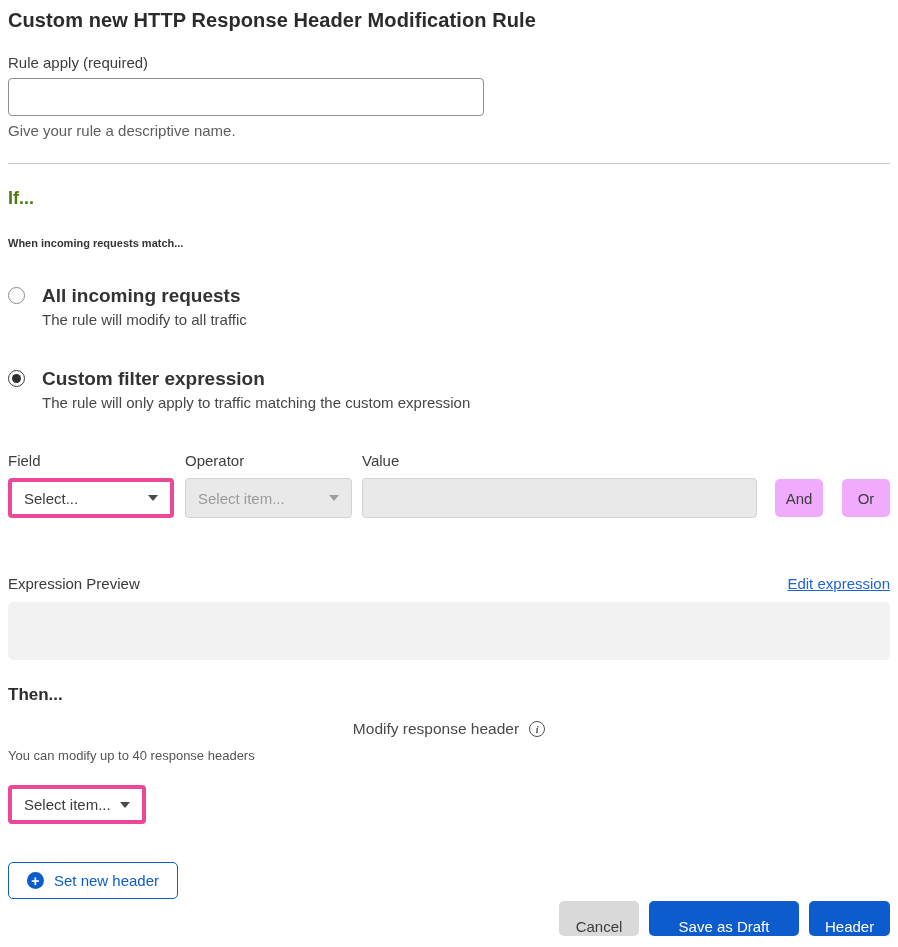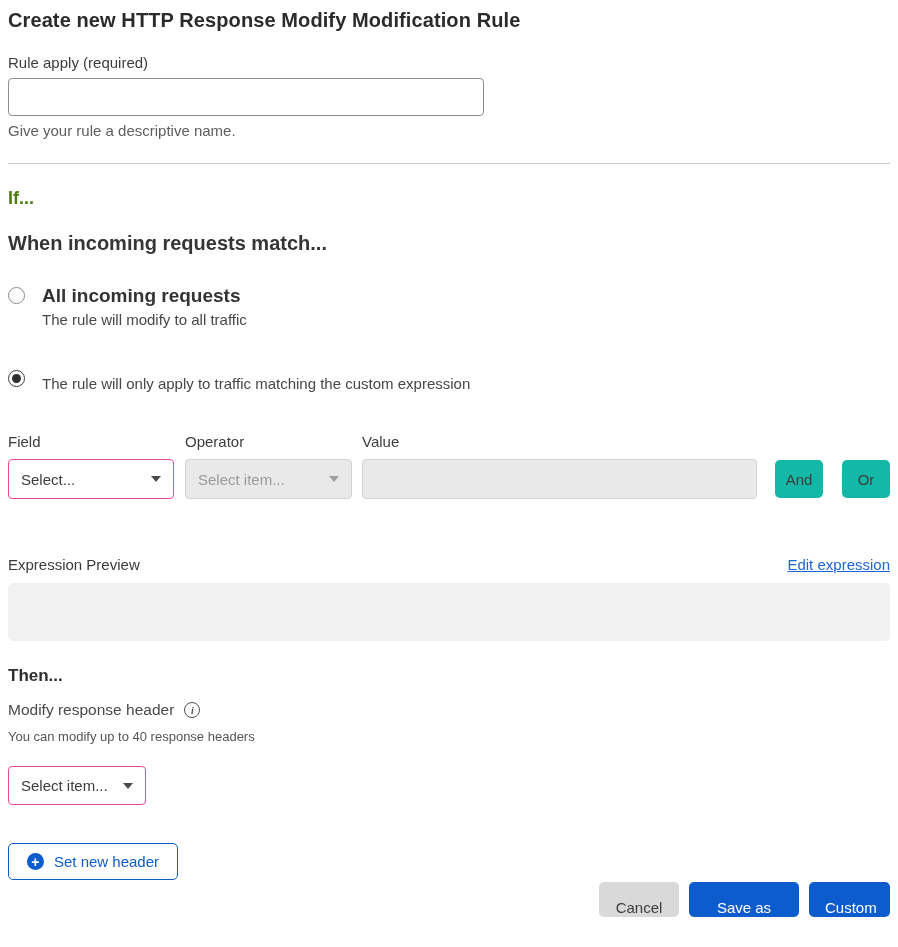--- a/index.html
+++ b/index.html
@@ -18,21 +18,21 @@
   .rule-name-input {
     display: block; margin-top: 6px; width: 476px; height: 38px;
     border: 1px solid #8f8f8f; border-radius: 4px; background: #fff;
     font: 15px "Liberation Sans", sans-serif; padding: 0 10px; color: #303030; outline: none;
   }
   .helper { margin-top: 6px; font-size: 15px; color: #5e5e5e; line-height: 18px; }
 
   .divider { margin-top: 23px; border: none; border-top: 1px solid #c9c9c9; }
 
   .if-heading { margin-top: 22px; font-size: 18px; font-weight: 700; color: #4d7c0f; line-height: 24px; }
-  .match-subheading { margin-top: 23px; font-size: 20px; font-weight: 700; color: #353535; line-height: 20px; }
+  .match-subheading { margin-top: 23px; font-size: 11px; font-weight: 700; color: #353535; line-height: 20px; }
 
   .radio-option { display: flex; align-items: flex-start; }
   .radio-option.first { margin-top: 33px; }
   .radio-option.second { margin-top: 40px; }
   .radio-circle {
     flex: 0 0 auto; width: 17px; height: 17px; border-radius: 50%;
     border: 1px solid #8a8a8a; background: #fff; margin-top: 1px;
     display: inline-flex; align-items: center; justify-content: center; cursor: pointer;
   }
   .radio-circle.selected { border-color: #3c3c3c; }
@@ -46,46 +46,46 @@
   .filter-row { margin-top: 40px; display: flex; align-items: flex-end; }
   .filter-col .col-label { font-size: 15px; color: #3d3d3d; line-height: 18px; margin-bottom: 8px; }
   .col-field { width: 166px; }
   .col-operator { width: 167px; margin-left: 11px; }
   .col-value { width: 395px; margin-left: 10px; }
 
   .select-box {
     height: 40px; border-radius: 4px; display: flex; align-items: center;
     justify-content: space-between; padding: 0 12px; cursor: pointer;
   }
-  .select-enabled { background: #fff; border: 1px solid #ec4899; color: #3c3c3c; }
+  .select-enabled { background: #fff; border: 4px solid #ec4899; color: #3c3c3c; }
   .select-disabled { background: #e9e9e9; border: 1px solid #d2d2d2; color: #9b9b9b; cursor: default; }
   .select-box .sel-text { font-size: 15px; }
   .caret { width: 0; height: 0; border-left: 5px solid transparent; border-right: 5px solid transparent; border-top: 6px solid #4a4a4a; }
   .caret.grey { border-top-color: #9e9e9e; }
 
   .value-input {
     width: 100%; height: 40px; background: #e9e9e9; border: 1px solid #d2d2d2;
     border-radius: 4px; font: 15px "Liberation Sans", sans-serif; padding: 0 10px; color: #555; outline: none;
   }
 
   .andor-btn {
     height: 38px; margin-bottom: 1px; border: none; border-radius: 5px;
-    background: #14b8a6; color: #3d3d3d; font: 15px "Liberation Sans", sans-serif;
+    background: #f0abfc; color: #3d3d3d; font: 15px "Liberation Sans", sans-serif;
     cursor: pointer;
   }
   .and-btn { width: 48px; margin-left: 18px; }
   .or-btn { width: 48px; margin-left: 19px; }
 
   .expr-header { margin-top: 57px; display: flex; align-items: baseline; justify-content: space-between; }
   .expr-label { font-size: 15px; color: #3a3a3a; line-height: 18px; }
   .edit-link { font-size: 15px; color: #1d64d8; text-decoration: underline; cursor: pointer; line-height: 18px; }
   .expr-preview { margin-top: 9px; height: 58px; background: #f2f2f2; border-radius: 5px; }
 
   .then-heading { margin-top: 24px; font-size: 17px; font-weight: 700; color: #2e2e2e; line-height: 22px; }
-  .modify-row { margin-top: 14px; display: flex; align-items: center; }
+  .modify-row { margin-top: 14px; display: flex; align-items: center; justify-content: center; }
   .modify-label { font-size: 15.5px; color: #4a4a4a; line-height: 18px; }
   .info-icon {
     margin-left: 10px; width: 16px; height: 16px; border: 1px solid #4f4f4f; border-radius: 50%;
     display: inline-flex; align-items: center; justify-content: center;
     font-size: 10px; color: #4f4f4f; font-family: "Liberation Serif", serif; font-style: italic; font-weight: 700;
   }
   .small-helper { margin-top: 10px; font-size: 13px; color: #555555; line-height: 15px; }
 
   .then-select { margin-top: 22px; width: 138px; height: 39px; }
 
@@ -101,29 +101,29 @@
     font-size: 14px; font-weight: 700; line-height: 1;
   }
 
   .footer { margin-top: 2px; display: flex; justify-content: flex-end; align-items: center; }
   .footer button {
     height: 35px; border: none; border-radius: 5px;
     font: 15px "Liberation Sans", sans-serif; cursor: pointer; padding: 17px 16px;
   }
   .cancel-btn { background: #d9d9d9; color: #3d3d3d; width: 80px; }
   .primary-btn { background: #0d5ccd; color: #ffffff; }
-  .save-draft-btn { margin-left: 10px; width: 110px; }
+  .save-draft-btn { margin-left: 10px; width: 150px; }
   .deploy-btn { margin-left: 10px; width: 81px; }
 </style>
 </head>
 <body>
 
 <div class="page">
 
-  <h1 class="page-title">Create new HTTP Response Modify Modification Rule</h1>
+  <h1 class="page-title">Custom new HTTP Response Header Modification Rule</h1>
 
   <div class="field-label">Rule apply (required)</div>
   <input class="rule-name-input" type="text" value="" style="">
   <div class="helper">Give your rule a descriptive name.</div>
 
   <hr class="divider">
 
   <h2 class="if-heading">If...</h2>
   <h3 class="match-subheading">When incoming requests match...</h3>
 
@@ -131,20 +131,21 @@
     <span class="radio-circle"></span>
     <span class="radio-texts">
       <div class="radio-label">All incoming requests</div>
       <div class="radio-desc">The rule will modify to all traffic</div>
     </span>
   </div>
 
   <div class="radio-option second">
     <span class="radio-circle selected"></span>
     <span class="radio-texts">
+      <div class="radio-label">Custom filter expression</div>
       <div class="radio-desc">The rule will only apply to traffic matching the custom expression</div>
     </span>
   </div>
 
   <div class="filter-row">
     <div class="filter-col col-field">
       <div class="col-label">Field</div>
       <div class="select-box select-enabled">
         <span class="sel-text">Select...</span>
         <span class="caret"></span>
@@ -185,16 +186,16 @@
   </div>
 
   <button class="set-header-btn">
     <span class="plus-icon">+</span>
     <span>Set new header</span>
   </button>
 
   <div class="footer">
     <button class="cancel-btn">Cancel</button>
     <button class="primary-btn save-draft-btn">Save as Draft</button>
-    <button class="primary-btn deploy-btn">Custom</button>
+    <button class="primary-btn deploy-btn">Header</button>
   </div>
 
 </div>
 
 </body></html>

